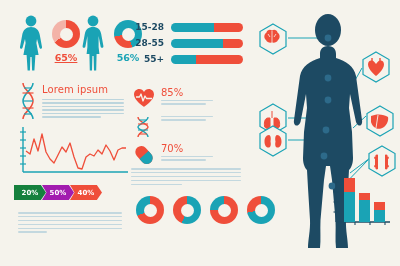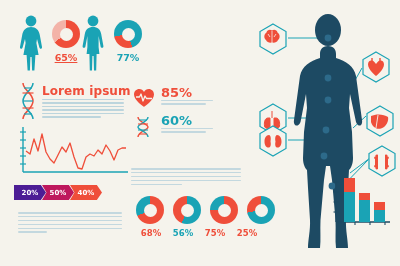--- a/index.html
+++ b/index.html
@@ -15,21 +15,21 @@
   .blue{color:#1aa3b5;}
 
   
   .fig-pct{font-size:9.5px;font-weight:bold;text-align:center;width:34px;}
 
   
   .donut{border-radius:50%;}
 
   
   .lorem-title{
-    font-size:12px;font-weight:bold;color:#ef4e3a;
+    font-size:10px;font-weight:normal;color:#ef4e3a;
     letter-spacing:0.1px;
   }
   .lorem-lines{width:82px;}
   .lline{height:1.4px;background:#bcd5dd;margin-bottom:2.1px;border-radius:1px;}
 
   
   .chev{
     height:15px;display:flex;align-items:center;justify-content:center;
     color:#fff;font-size:7px;font-weight:bold;
     clip-path:polygon(0% 0%, 84% 0%, 100% 50%, 84% 100%, 0% 100%, 14% 50%);
@@ -46,21 +46,21 @@
     font-size:9px;font-weight:bold;color:#1d4a63;
     width:36px;text-align:right;margin-right:7px;
   }
   .agebar{height:9px;width:72px;border-radius:5px;overflow:hidden;display:flex;}
   .seg-b{background:#1aa3b5;height:100%;}
   .seg-r{background:#ef4e3a;height:100%;}
 
   
   .statrow{display:flex;align-items:flex-start;margin-bottom:4px;}
   .staticon{width:22px;height:22px;margin-right:6px;flex:none;}
-  .statpct{font-size:13px;font-weight:bold;line-height:10px;margin-bottom:2px;}
+  .statpct{font-size:10px;font-weight:normal;line-height:10px;margin-bottom:2px;}
   .statlines{width:52px;}
   .sline{height:1.3px;background:#c3d8df;margin-bottom:2px;border-radius:1px;}
 
   
   .dlabel{font-size:8.5px;font-weight:bold;text-align:center;width:30px;}
 </style>
 </head>
 <body>
 
 <div class="stage">
@@ -84,21 +84,21 @@
       <circle cx="15" cy="7" r="5.4" fill="#1aa3b5"></circle>
       <path d="M15 13 C10.5 13 7.5 15.5 6.8 20 L4.6 32 C4.3 34.2 7 34.6 7.4 32.4 L9.4 22 L9.4 33 L8.6 40 L11.4 40 L11.8 56.5 L14 56.5 L14.4 42 L15.6 42 L16 56.5 L18.2 56.5 L18.6 40 L21.4 40 L20.6 33 L20.6 22 L22.6 32.4 C23 34.6 25.7 34.2 25.4 32 L23.2 20 C22.5 15.5 19.5 13 15 13 Z" fill="#1aa3b5"></path>
     </svg>
   </div>
 
   <div class="abs" style="left:114px;top:20px;">
     <div class="donut" style="width:28px;height:28px;background:conic-gradient(#1aa3b5 0% 45%, #ef4e3a 45% 72%, #1aa3b5 72% 100%);">
       <div style="position:absolute;left:7.5px;top:7.5px;width:13px;height:13px;border-radius:50%;background:#f5f3ec;"></div>
     </div>
   </div>
-  <div class="abs fig-pct blue" style="left:111px;top:52px;">77%</div>
+  <div class="abs fig-pct blue" style="left:111px;top:52px;">56%</div>
 
   <div class="abs" style="left:20px;top:82px;">
     <svg width="16" height="38" viewBox="0 0 16 38">
       <path d="M3 1 C3 8 13 11 13 19 C13 27 3 30 3 37" stroke="#ef4e3a" stroke-width="1.5" fill="none"></path>
       <path d="M13 1 C13 8 3 11 3 19 C3 27 13 30 13 37" stroke="#1aa3b5" stroke-width="1.5" fill="none"></path>
       <line x1="4" y1="6" x2="12" y2="6" stroke="#1aa3b5" stroke-width="1.2"></line>
       <line x1="2.5" y1="11" x2="13.5" y2="11" stroke="#ef4e3a" stroke-width="1.2"></line>
       <line x1="3" y1="19" x2="13" y2="19" stroke="#1aa3b5" stroke-width="1.2"></line>
       <line x1="2.5" y1="26" x2="13.5" y2="26" stroke="#ef4e3a" stroke-width="1.2"></line>
       <line x1="4" y1="32" x2="12" y2="32" stroke="#1aa3b5" stroke-width="1.2"></line>
@@ -123,34 +123,57 @@
       <line x1="2" y1="6" x2="8" y2="6" stroke="#1aa3b5" stroke-width="1.2"></line>
       <line x1="2" y1="14" x2="8" y2="14" stroke="#1aa3b5" stroke-width="1.2"></line>
       <line x1="2" y1="22" x2="8" y2="22" stroke="#1aa3b5" stroke-width="1.2"></line>
       <line x1="2" y1="30" x2="8" y2="30" stroke="#1aa3b5" stroke-width="1.2"></line>
       <line x1="2" y1="38" x2="8" y2="38" stroke="#1aa3b5" stroke-width="1.2"></line>
       <polyline points="8,25 12,28 16,13 20,25 24,8 28,26 32,33 36,37 40,29 44,21 48,26 52,17 56,31 60,42 64,43 68,31 72,28 76,30 80,24 84,28 88,19 92,25 96,34 100,24 104,22 108,22" fill="none" stroke="#ef4e3a" stroke-width="1.3" stroke-linejoin="round"></polyline>
     </svg>
   </div>
 
   <div class="abs" style="left:14px;top:185px;display:flex;">
-    <div class="chev first" style="background:#4c1d95;width:32px;">20%</div>
-    <div class="chev" style="background:#be185d;width:32px;">50%</div>
+    <div class="chev first" style="background:#15803d;width:32px;">20%</div>
+    <div class="chev" style="background:#a21caf;width:32px;">50%</div>
     <div class="chev" style="background:#ef4e3a;width:32px;">40%</div>
   </div>
 
   <div class="abs" style="left:18px;top:212px;width:104px;">
     <div class="pline" style="width:100%"></div>
     <div class="pline" style="width:100%"></div>
     <div class="pline" style="width:100%"></div>
     <div class="pline" style="width:100%"></div>
     <div class="pline" style="width:100%"></div>
     <div class="pline" style="width:28%"></div>
   </div>
 
+  <div class="abs" style="left:128px;top:22px;">
+    <div class="agerow">
+      <div class="agelabel">15-28</div>
+      <div class="agebar">
+        <div class="seg-b" style="width:60%"></div>
+          <div class="seg-r" style="width:40%"></div>
+      </div>
+    </div>
+    <div class="agerow">
+      <div class="agelabel">28-55</div>
+      <div class="agebar">
+        <div class="seg-b" style="width:72%"></div>
+          <div class="seg-r" style="width:28%"></div>
+      </div>
+    </div>
+    <div class="agerow">
+      <div class="agelabel">55+</div>
+      <div class="agebar">
+        <div class="seg-b" style="width:35%"></div>
+          <div class="seg-r" style="width:65%"></div>
+      </div>
+    </div>
+  </div>
 
   <div class="abs" style="left:133px;top:88px;">
 
     <div class="statrow">
       <div class="staticon">
         <svg width="22" height="20" viewBox="0 0 22 20">
           <path d="M11 19 C11 19 1 12.6 1 6.6 C1 3.2 3.4 1 6.2 1 C8.3 1 10.1 2.2 11 4 C11.9 2.2 13.7 1 15.8 1 C18.6 1 21 3.2 21 6.6 C21 12.6 11 19 11 19 Z" fill="#ef4e3a"></path>
           <polyline points="3,9 6.5,9 8,6 10,13 12,8 13.5,10.5 19,10.5" fill="none" stroke="#f5f3ec" stroke-width="1.3" stroke-linejoin="round"></polyline>
         </svg>
       </div>
@@ -168,28 +191,44 @@
         <svg width="20" height="22" viewBox="0 0 20 22">
           <path d="M5 1 C5 6 15 8 15 11 C15 14 5 16 5 21" stroke="#ef4e3a" stroke-width="1.4" fill="none"></path>
           <path d="M15 1 C15 6 5 8 5 11 C5 14 15 16 15 21" stroke="#1aa3b5" stroke-width="1.4" fill="none"></path>
           <line x1="6" y1="4" x2="14" y2="4" stroke="#1aa3b5" stroke-width="1.1"></line>
           <line x1="5" y1="8" x2="15" y2="8" stroke="#ef4e3a" stroke-width="1.1"></line>
           <line x1="5" y1="14" x2="15" y2="14" stroke="#1aa3b5" stroke-width="1.1"></line>
           <line x1="6" y1="18" x2="14" y2="18" stroke="#ef4e3a" stroke-width="1.1"></line>
         </svg>
       </div>
       <div>
-        <div class="statpct blue">60%</div>
         <div class="statlines">
           <div class="sline" style="width:100%"></div>
             <div class="sline" style="width:86%"></div>
         </div>
       </div>
     </div>
 
+    <div class="statrow" style="margin-top:6px;">
+      <div class="staticon">
+        <svg width="22" height="22" viewBox="0 0 22 22">
+          <g transform="rotate(-42 11 11)">
+            <rect x="5" y="1" width="12" height="20" rx="6" fill="#ef4e3a"></rect>
+            <path d="M5 11 L17 11 L17 15 A6 6 0 0 1 11 21 A6 6 0 0 1 5 15 Z" fill="#1aa3b5"></path>
+          </g>
+        </svg>
+      </div>
+      <div>
+        <div class="statpct red">70%</div>
+        <div class="statlines">
+          <div class="sline" style="width:100%"></div>
+            <div class="sline" style="width:86%"></div>
+        </div>
+      </div>
+    </div>
   </div>
 
   <div class="abs" style="left:131px;top:168px;width:110px;">
     <div class="pline" style="width:100%"></div>
     <div class="pline" style="width:100%"></div>
     <div class="pline" style="width:100%"></div>
     <div class="pline" style="width:100%"></div>
     <div class="pline" style="width:46%"></div>
   </div>
 
@@ -205,26 +244,20 @@
     <div style="position:relative;display:inline-block;width:30px;height:30px;margin-right:2px;">
       <div class="donut" style="width:28px;height:28px;background:conic-gradient(#ef4e3a 0% 75%, #1aa3b5 75% 100%);"></div>
       <div style="position:absolute;left:7.5px;top:7.5px;width:13px;height:13px;border-radius:50%;background:#f5f3ec;"></div>
     </div>
     <div style="position:relative;display:inline-block;width:30px;height:30px;">
       <div class="donut" style="width:28px;height:28px;background:conic-gradient(#1aa3b5 0% 72%, #ef4e3a 72% 100%);"></div>
       <div style="position:absolute;left:7.5px;top:7.5px;width:13px;height:13px;border-radius:50%;background:#f5f3ec;"></div>
     </div>
   </div>
 
-  <div class="abs" style="left:136px;top:228px;display:flex;">
-    <div class="dlabel red" style="margin-right:2px;">68%</div>
-    <div class="dlabel blue" style="margin-right:2px;">56%</div>
-    <div class="dlabel red" style="margin-right:2px;">75%</div>
-    <div class="dlabel red">25%</div>
-  </div>
 
   <div class="abs" style="left:258px;top:8px;">
     <svg width="142" height="250" viewBox="0 0 142 250">
 
       <g stroke="#1aa3b5" stroke-width="1" fill="none">
         <line x1="30" y1="30" x2="62" y2="30"></line>
         <line x1="30" y1="110" x2="58" y2="110"></line>
         <line x1="30" y1="132" x2="50" y2="132"></line>
         <path d="M50 132 L58 124"></path>
         <line x1="88" y1="88" x2="104" y2="60"></line>

